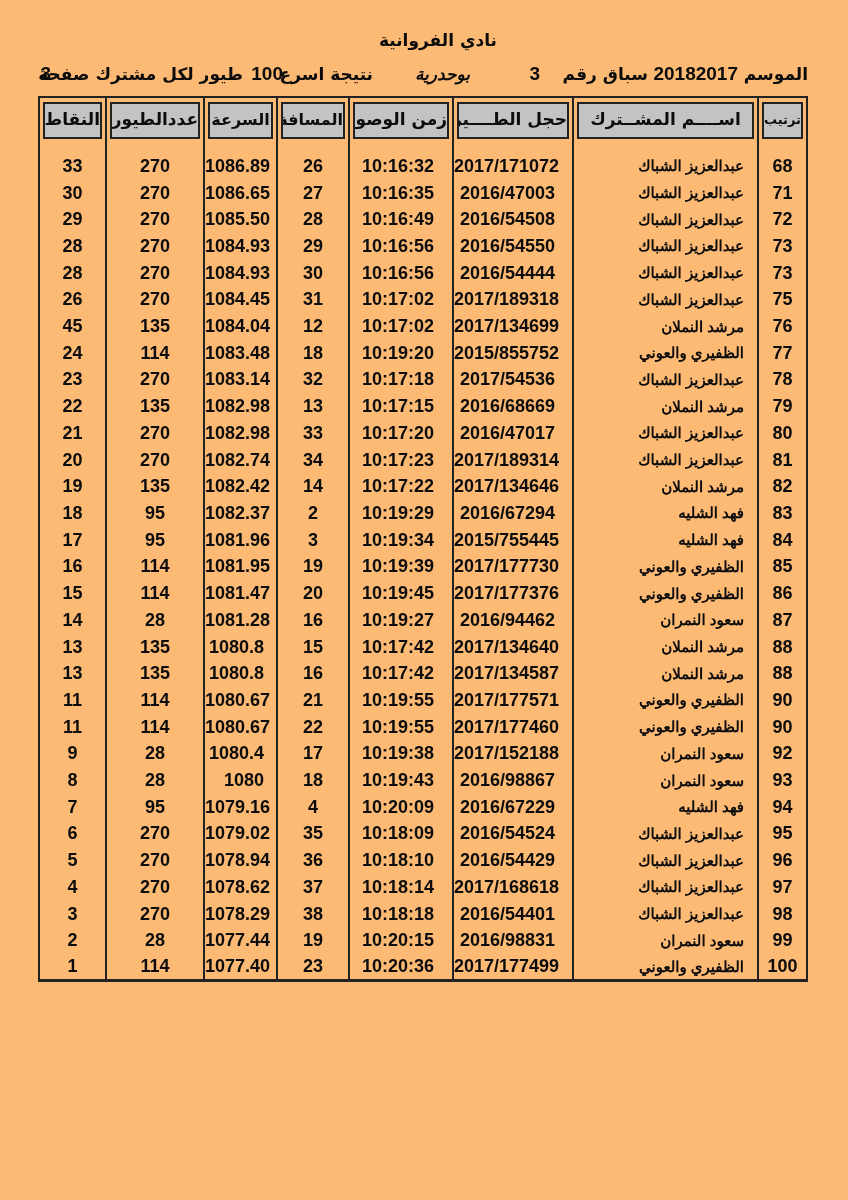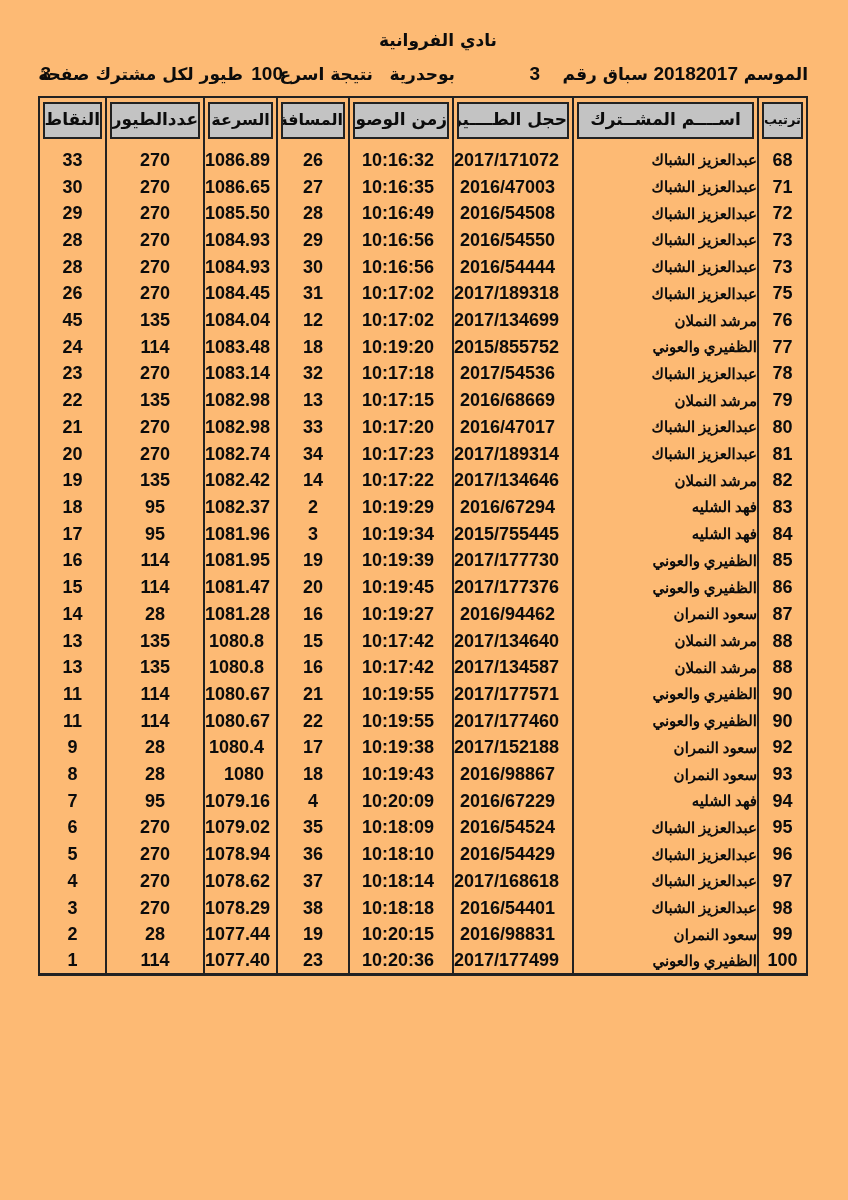--- a/index.html
+++ b/index.html
@@ -13,55 +13,55 @@
     font-size:17px;white-space:nowrap;
   }
   .info{position:absolute;top:59px;left:0;width:848px;height:32px;}
   .info span{position:absolute;top:0;line-height:30px;white-space:nowrap;}
   .info .ar{font-size:17px;}
   .info .en{font-size:19px;font-family:"Liberation Sans","DejaVu Sans",sans-serif;}
   .p-season-label{right:40px;}
   .p-season-value{right:110px;}
   .p-race-label{right:200px;}
   .p-race-number{right:308px;}
-  .p-location{right:393px;}
+  .p-location{right:378px;font-style:italic;}
   .p-result-label{right:475px;}
   .p-result-count{right:565px;}
   .p-per-label{right:605px;}
   .p-page-number{right:797px;}
   
   table.results{
     position:absolute;top:96px;left:38px;width:770px;
     border-collapse:collapse;table-layout:fixed;direction:rtl;
     border-top:2px solid var(--bd,#222);
     border-bottom:3px solid var(--bd,#222);
     border-left:2px solid var(--bd,#222);
     border-right:2px solid var(--bd,#222);
   }
   thead tr{height:46px;}
   th{padding:0;border-left:2px solid var(--bd,#222);vertical-align:top;font-weight:700;}
   .hbox{
-    margin:4px 3px 8px;background:var(--hdr,#c3c3c3);
+    margin:4px 3px 14px;background:var(--hdr,#c3c3c3);
     border:2px solid var(--bd,#222);height:33px;line-height:31px;
     font-size:17px;white-space:nowrap;overflow:hidden;
   }
   th.col-rank .hbox{font-size:13px;}
   th.col-dist .hbox, th.col-speed .hbox{font-size:16px;}
   tbody tr{height:26.71px;}
   td{
     padding:0;border-left:2px solid var(--bd,#222);
     font-size:18px;font-family:"Liberation Sans","DejaVu Sans",sans-serif;
     font-weight:700;vertical-align:middle;overflow:hidden;white-space:nowrap;
   }
   td.c{text-align:center;}
   td.r{text-align:right;}
   td.num{direction:ltr;unicode-bidi:isolate;}
   td.name-cell{
-    direction:rtl;text-align:right;padding-right:0;
-    font-family:Liberation Serif, serif;font-size:15px;
+    direction:rtl;text-align:right;padding-right:13px;
+    font-family:Liberation Sans, sans-serif;font-size:15px;
   }
   td.ring{padding-right:17px;}
   td.time{padding-right:18px;}
   td.speed{padding-right:12px;}
 </style>
 </head>
 <body>
 
 <div class="page" dir="rtl">
 

